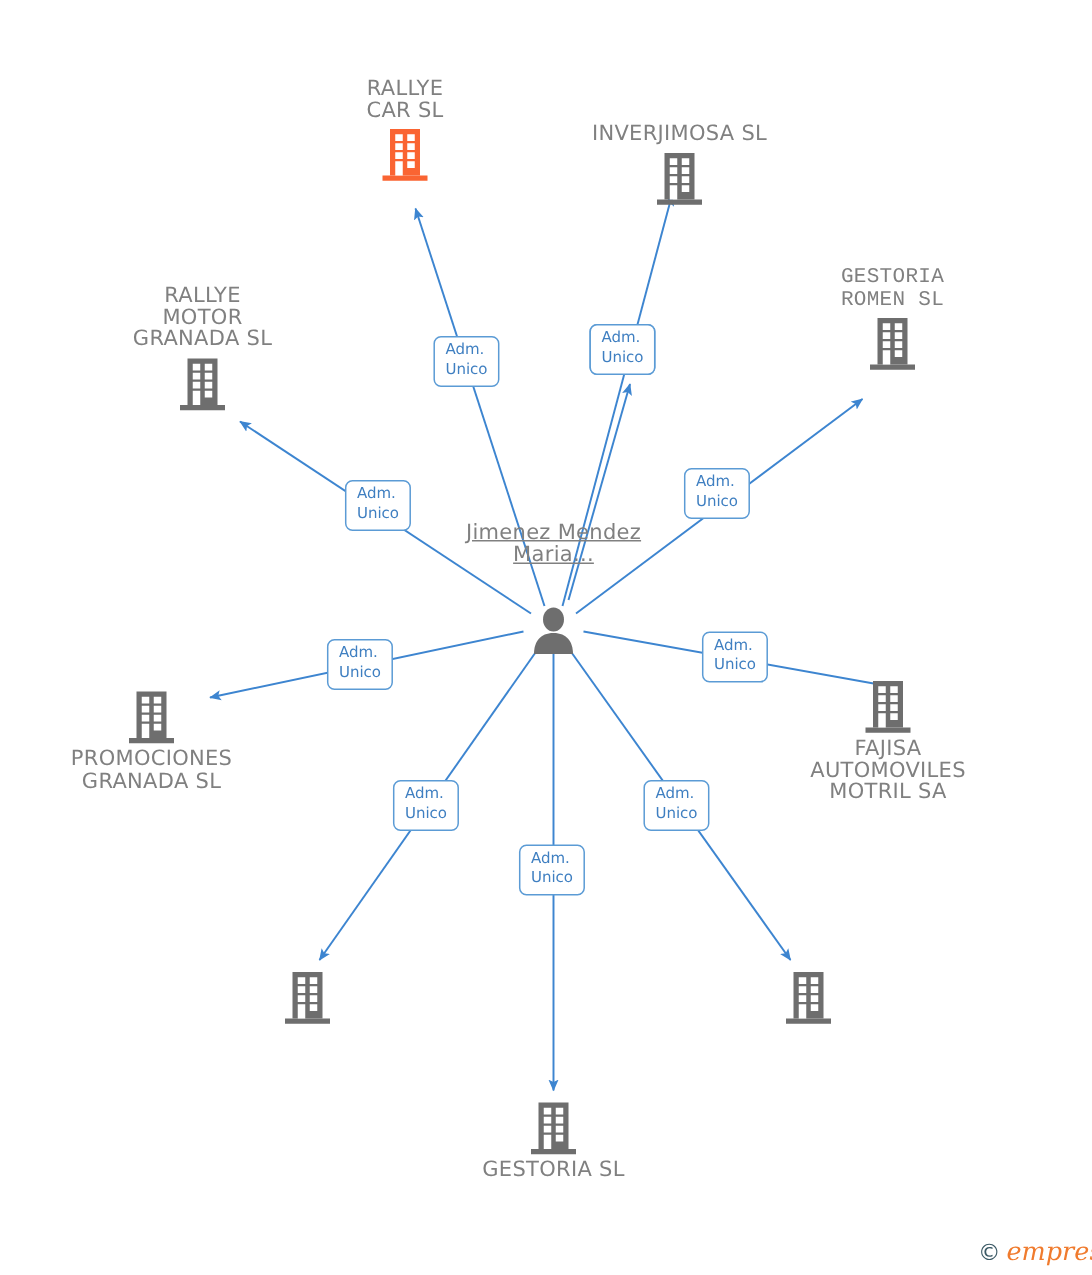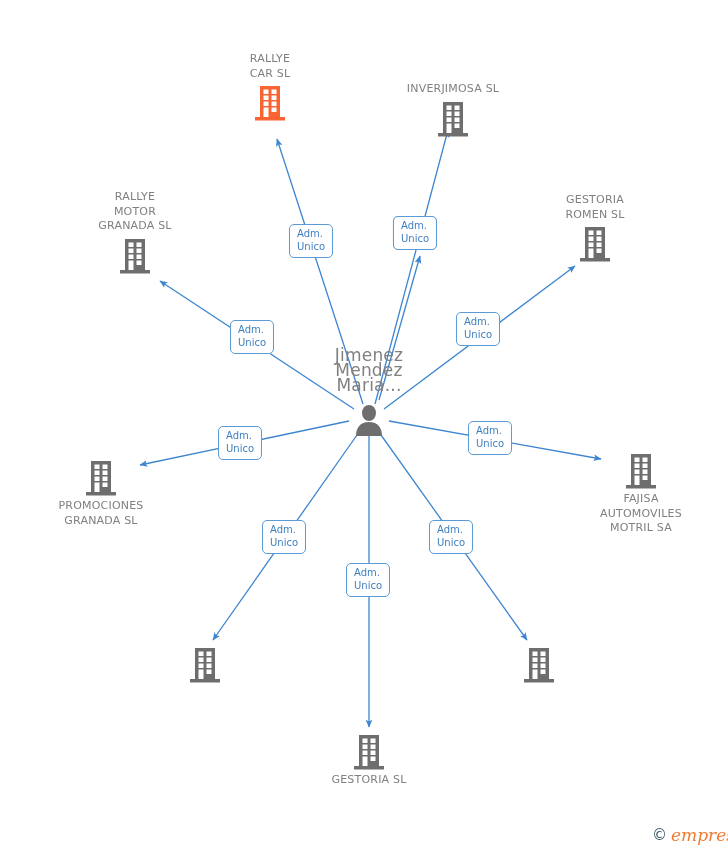--- a/index.html
+++ b/index.html
@@ -27,42 +27,43 @@
     pointer-events: none;
   }
   .node {
     position: absolute;
     transform: translate(-50%, 0);
     text-align: center;
     width: 150px;
   }
   .node-label {
     color: #808080;
-    font-size: 11px;
+    font-size: 14px;
     line-height: 14.5px;
     letter-spacing: 0.2px;
     white-space: pre-line;
   }
   .node-icon {
     display: block;
     margin: 0 auto;
   }
   .company-node .node-label.below {
     margin-top: 2px;
   }
   .company-node .node-label.above {
     margin-bottom: 3px;
   }
   .person-node {
     width: 120px;
   }
   .person-node .node-label {
     color: #808080;
-    font-size: 17px;
+    font-size: 14px;
     line-height: 15px;
+    text-decoration: underline;
   }
   .edge-label {
     position: absolute;
     transform: translate(-50%, -50%);
     background: #ffffff;
     border: 1px solid #5B9BD5;
     border-radius: 5px;
     color: #3F7FC1;
     font-size: 10px;
     line-height: 12.5px;
@@ -152,21 +153,21 @@
               <rect x="10.5" width="5" y="11.5" height="4.5"></rect>
               <rect x="18.5" width="5" y="11.5" height="4.5"></rect>
               <rect x="10.5" width="5" y="17.5" height="4.5"></rect>
               <rect x="18.5" width="5" y="17.5" height="4.5"></rect>
               <rect x="10.5" width="5" y="23.5" height="9.5"></rect>
               <rect x="18.5" width="5" y="23.5" height="4.5"></rect>
             </g>
           </svg>
         </div>
       </div>
-      <div class="node company-node" style="left: 595px; top: 193px;">
+      <div class="node company-node" style="left: 595px; top: 178px; font-family: Liberation Mono, monospace;">
         <div class="node-label above">GESTORIA
 ROMEN SL</div>
         <div>
           <svg width="34" height="38" viewBox="0 0 34 38" class="node-icon">
             <g fill="#6E6E6E">
               <rect x="7" y="2" width="20" height="31" rx="0"></rect>
               <rect x="2" y="33" width="30" height="3.5"></rect>
             </g>
             <g fill="#ffffff">
               <rect x="10.5" width="5" y="5.5" height="4.5"></rect>
@@ -219,21 +220,21 @@
               <rect x="10.5" width="5" y="17.5" height="4.5"></rect>
               <rect x="18.5" width="5" y="17.5" height="4.5"></rect>
               <rect x="10.5" width="5" y="23.5" height="9.5"></rect>
               <rect x="18.5" width="5" y="23.5" height="4.5"></rect>
             </g>
           </svg>
         </div>
         <div class="node-label below">PROMOCIONES
 GRANADA SL</div>
       </div>
-      <div class="node company-node" style="left: 641px; top: 452px;">
+      <div class="node company-node" style="left: 592px; top: 452px;">
         <div>
           <svg width="34" height="38" viewBox="0 0 34 38" class="node-icon">
             <g fill="#6E6E6E">
               <rect x="7" y="2" width="20" height="31" rx="0"></rect>
               <rect x="2" y="33" width="30" height="3.5"></rect>
             </g>
             <g fill="#ffffff">
               <rect x="10.5" width="5" y="5.5" height="4.5"></rect>
               <rect x="18.5" width="5" y="5.5" height="4.5"></rect>
               <rect x="10.5" width="5" y="11.5" height="4.5"></rect>

